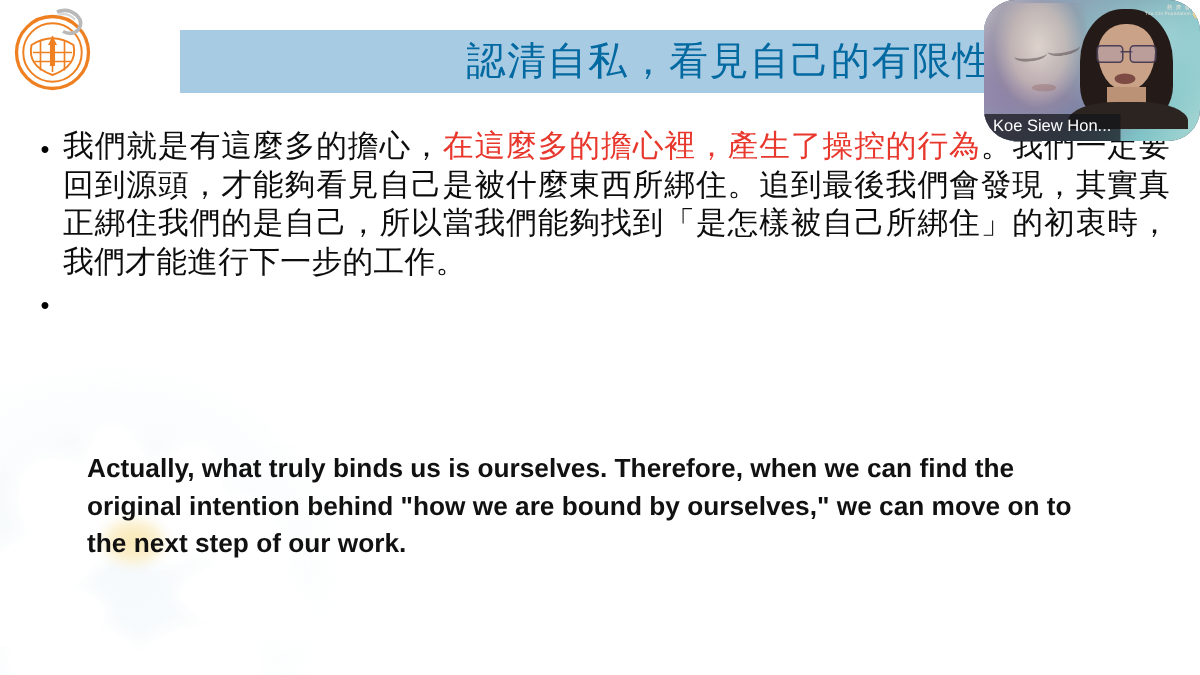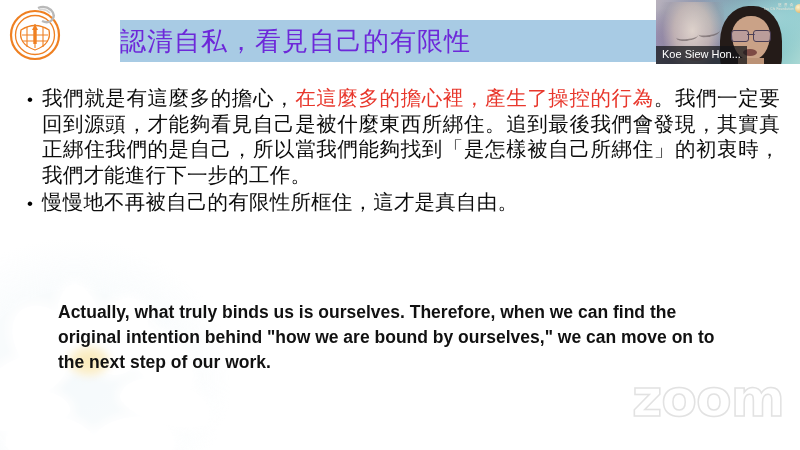--- a/index.html
+++ b/index.html
@@ -71,24 +71,24 @@
     height: 42px;
     background: #a8cbe4;
   }
   .title-text {
     position: absolute;
     left: 120px;
     top: 20px;
     width: 542px;
     height: 42px;
     line-height: 42px;
-    text-align: left;
+    text-align: right;
     font-family: "DejaVu Serif", "Liberation Serif", serif;
     font-size: 26px;
-    color: #6d28d9;
+    color: #0369a1;
     letter-spacing: 1px;
     white-space: nowrap;
   }
 
   
   .body-block {
     position: absolute;
     left: 18px;
     top: 86px;
     width: 762px;
@@ -145,23 +145,24 @@
     line-height: 1;
     user-select: none;
   }
 
   
   .video-tile {
     position: absolute;
     right: 0;
     top: 0;
     width: 144px;
-    height: 64px;
+    height: 94px;
     overflow: hidden;
     background: #2a3a4a;
+    border-radius: 21px;
   }
   .vid-bg {
     position: absolute;
     inset: 0;
     background:
       radial-gradient(ellipse at 78% 28%, #9fd3d6 0%, rgba(159,211,214,0) 55%),
       radial-gradient(ellipse at 22% 62%, #8f7fa8 0%, rgba(143,127,168,0) 58%),
       linear-gradient(120deg, #b9b2bd 0%, #8d96ae 26%, #6f8fa2 52%, #7fc2c6 78%, #a9d8d4 100%);
   }
   .vid-buddha {
@@ -331,30 +332,26 @@
 
     <div class="bullet-row">
       <div class="bullet-dot">•</div>
       <div class="bullet-text">
         <span>我們就是有這麼多的擔心，</span><span class="hl-red">在這麼多的擔心裡，產生了操控的行為</span><span>。我們一定要回到源頭，才能夠看見自己是被什麼東西所綁住。追到最後我們會發現，其實真正綁住我們的是自己，所以當我們能夠找到「是怎樣被自己所綁住」的初衷時，我們才能進行下一步的工作。</span>
       </div>
     </div>
 
     <div class="bullet-row">
       <div class="bullet-dot">•</div>
-      <div class="bullet-text">
-        <span>慢慢地不再被自己的有限性所框住，這才是真自由。</span>
-      </div>
     </div>
 
   </div>
 
   <div class="english-para">Actually, what truly binds us is ourselves. Therefore, when we can find the original intention behind "how we are bound by ourselves," we can move on to the next step of our work.</div>
 
-  <div class="zoom-watermark">zoom</div>
 
   <div class="video-tile">
     <div class="vid-left-strip"></div>
     <div class="vid-bg"></div>
     <div class="vid-buddha">
       <div class="brow b1"></div>
       <div class="brow b2"></div>
       <div class="lips"></div>
     </div>
     <div class="vid-person">

